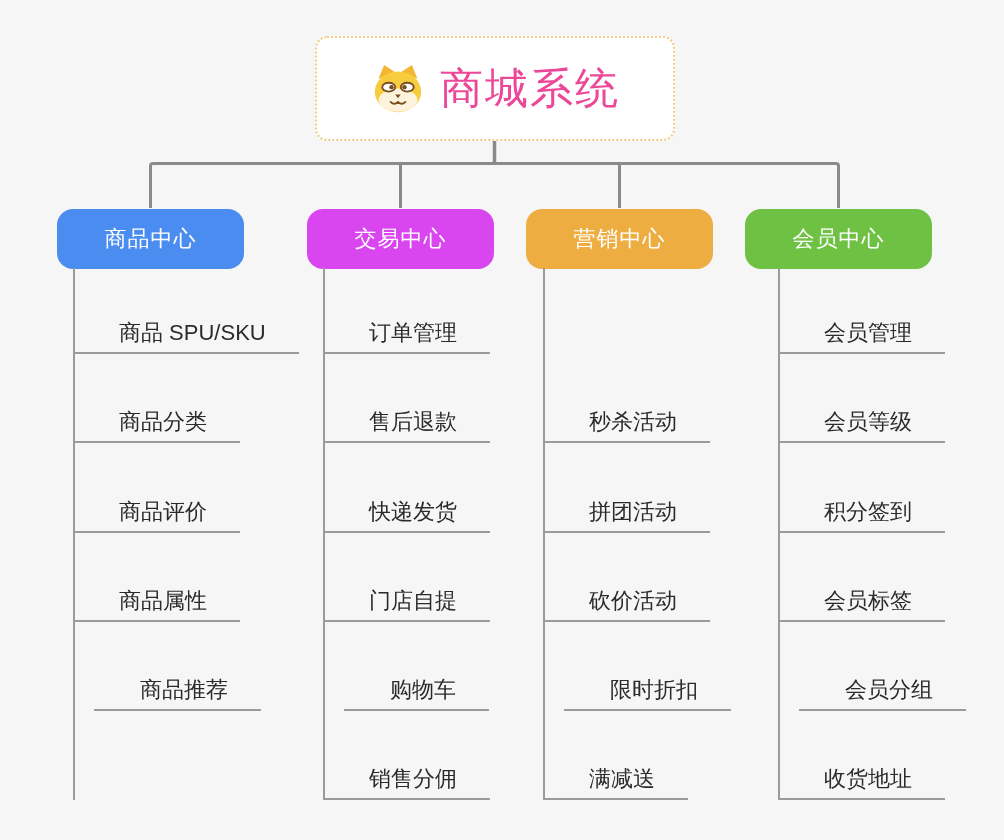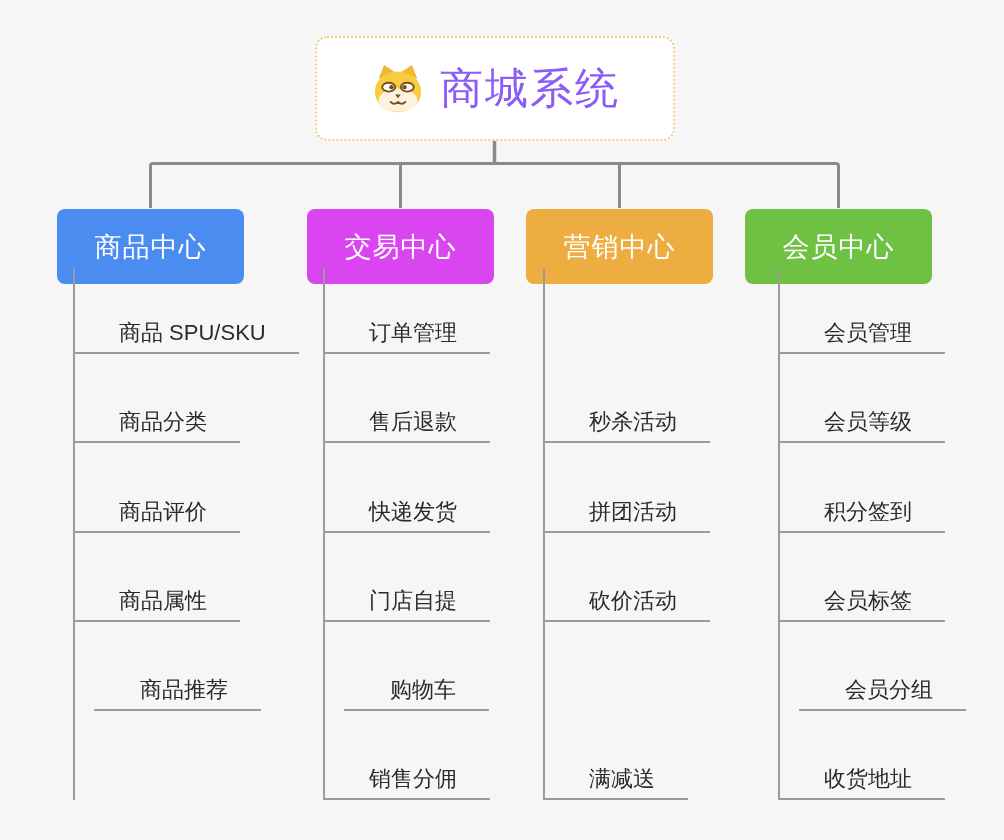--- a/index.html
+++ b/index.html
@@ -16,28 +16,28 @@
 
   
   .root-node{
     position:absolute;left:315px;top:36px;width:360px;height:105px;
     background:#FFFFFF;border:2px dotted #F2CC84;border-radius:12px;
     box-sizing:border-box;
     display:flex;align-items:center;justify-content:center;gap:14px;
     cursor:pointer;
   }
   .root-title{
-    font-size:43px;font-weight:500;color:#8b5cf6;letter-spacing:2px;white-space:nowrap;
+    font-size:43px;font-weight:500;color:#ec4899;letter-spacing:2px;white-space:nowrap;
   }
   .dog-icon{width:56px;height:50px;flex:0 0 auto;}
 
   
   .branch-box{
-    position:absolute;top:209px;width:187px;height:75px;border-radius:8px;
-    color:#FFFFFF;font-size:27px;letter-spacing:1px;
+    position:absolute;top:209px;width:187px;height:60px;border-radius:16px;
+    color:#FFFFFF;font-size:22px;letter-spacing:1px;
     display:flex;align-items:center;justify-content:center;
     cursor:pointer;white-space:nowrap;
   }
   .b0{left:57px;}
   .b1{left:307px;}
   .b2{left:526px;}
   .b3{left:745px;}
 
   
   .branch-col{position:absolute;top:268px;width:235px;height:540px;}
@@ -110,20 +110,21 @@
     <div class="leaf i4">购物车</div>
     <div class="leaf i5">销售分佣</div>
   </div>
 
   <div class="branch-box b2" style="background-color: rgb(238, 173, 65);">营销中心</div>
   <div class="branch-col c2">
     <div class="vline"></div>
     <div class="leaf i1">秒杀活动</div>
     <div class="leaf i2">拼团活动</div>
     <div class="leaf i3">砍价活动</div>
+    <div class="leaf i4">限时折扣</div>
     <div class="leaf i5">满减送</div>
   </div>
 
   <div class="branch-box b3" style="background-color: rgb(111, 193, 68);">会员中心</div>
   <div class="branch-col c3">
     <div class="vline"></div>
     <div class="leaf i0">会员管理</div>
     <div class="leaf i1">会员等级</div>
     <div class="leaf i2">积分签到</div>
     <div class="leaf i3">会员标签</div>

